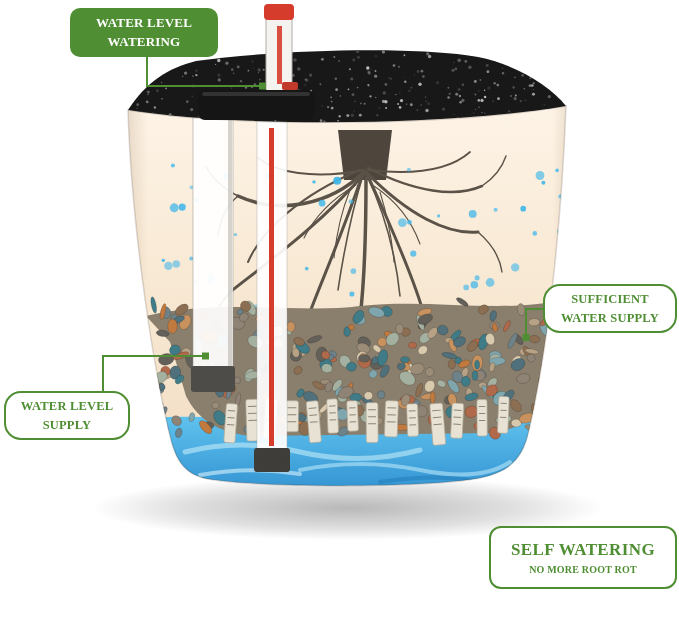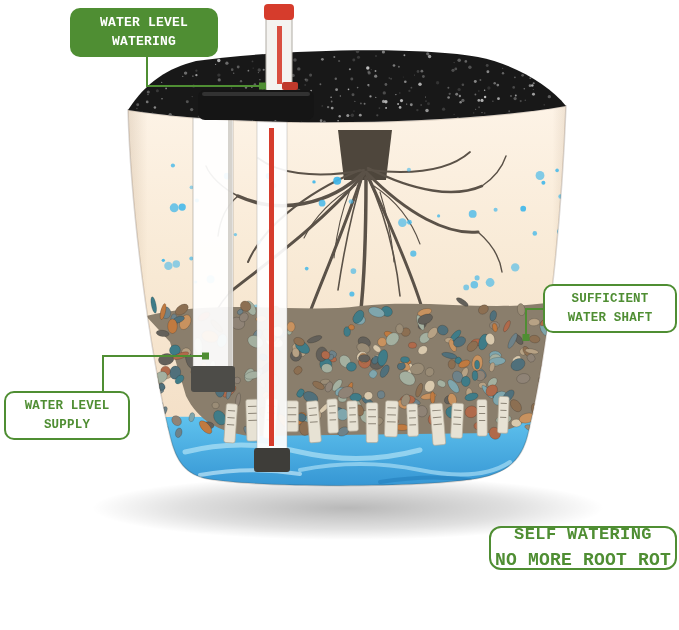--- a/index.html
+++ b/index.html
@@ -1,37 +1,37 @@
 <!DOCTYPE html>
 <html><head>
 <meta charset="utf-8">
 <style>
   :root{ --green:#4f8e33; }
   html,body{margin:0;padding:0;background:#fff;}
   .stage{
     position:relative;width:679px;height:630px;background:#ffffff;
-    font-family:Liberation Mono, monospace;overflow:hidden;
+    font-family:Liberation Serif, serif;overflow:hidden;
   }
   .stage > svg{position:absolute;left:0;top:0;}
   .label{
     position:absolute;box-sizing:border-box;
     display:flex;flex-direction:column;justify-content:center;align-items:center;
     text-align:center;font-weight:700;letter-spacing:.2px;
   }
   .label-solid{
     background:var(--green);color:#ffffff;border-radius:10px;
     font-size:13px;line-height:1.45;
   }
   .label-outline{
     background:#ffffff;border:2px solid var(--green);color:var(--green);
-    border-radius:10px;font-size:12.5px;line-height:1.45;
+    border-radius:17px;font-size:12.5px;line-height:1.45;
   }
   #label-self-watering{border-radius:12px;}
   #label-self-watering .l1{font-size:17px;letter-spacing:.4px;}
-  #label-self-watering .l2{font-size:18px;}
+  #label-self-watering .l2{font-size:10px;}
   .connector{stroke:var(--green);stroke-width:2;fill:none;}
   .connector-dot{fill:var(--green);}
 </style>
 </head>
 <body>
 
 <div class="stage" style="--green: #4f8e33;">
 
   <svg width="679" height="630" viewBox="0 0 679 630">
     <defs>
@@ -865,26 +865,26 @@
     </g>
   </svg>
 
   <div class="label label-solid" id="label-indicator" style="left:70px;top:8px;width:148px;height:49px;">
     <span class="l1">WATER LEVEL</span>
     <span class="l2">WATERING</span>
   </div>
 
   <div class="label label-outline" id="label-supply" style="left:543px;top:284px;width:134px;height:49px;">
     <span class="l1">SUFFICIENT</span>
-    <span class="l2">WATER SHAFT</span>
+    <span class="l2">WATER SUPPLY</span>
   </div>
 
   <div class="label label-outline" id="label-shaft" style="left:4px;top:391px;width:126px;height:49px;">
     <span class="l1">WATER LEVEL</span>
     <span class="l2">SUPPLY</span>
   </div>
 
-  <div class="label label-outline" id="label-self-watering" style="left:489px;top:526px;width:188px;height:44px;">
+  <div class="label label-outline" id="label-self-watering" style="left:489px;top:526px;width:188px;height:63px;">
     <span class="l1">SELF WATERING</span>
     <span class="l2">NO MORE ROOT ROT</span>
   </div>
 
 </div>
 
 </body></html>

